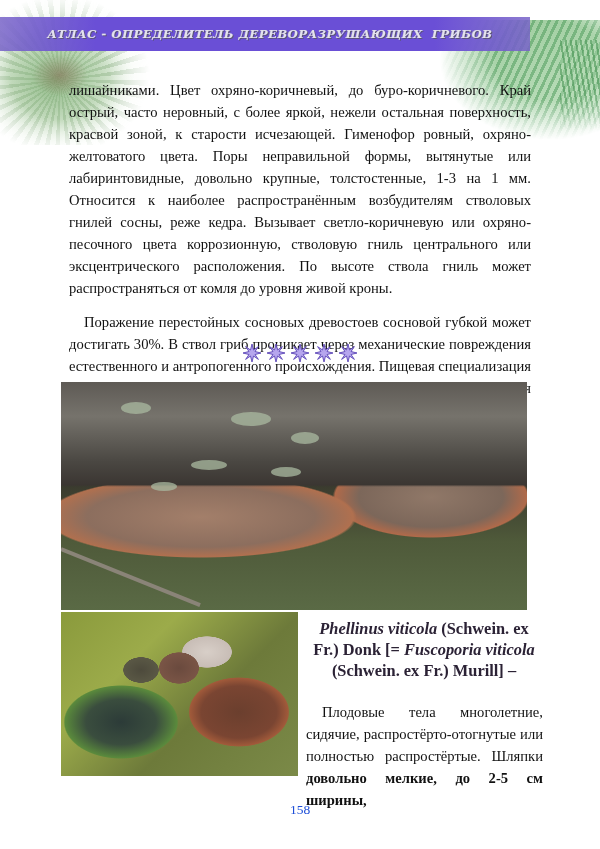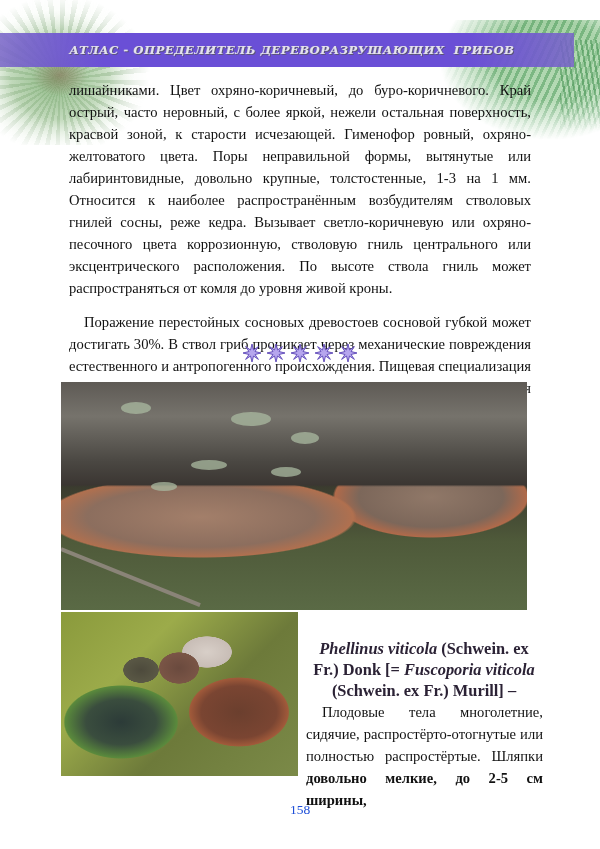--- a/index.html
+++ b/index.html
@@ -25,23 +25,23 @@
             mask-image: radial-gradient(ellipse 110px 80px at 110px 40px, #000 50%, transparent 100%);
   }
   .pine-right-2 {
     position: absolute; right: 0; top: 40px; width: 40px; height: 90px;
     background: repeating-linear-gradient(80deg, rgba(90,160,100,0.7) 0 2px, rgba(180,220,180,0.4) 2px 5px);
     -webkit-mask-image: linear-gradient(to bottom, #000 60%, transparent);
             mask-image: linear-gradient(to bottom, #000 60%, transparent);
   }
 
   .banner {
-    position: absolute; left: 0; top: 17px; width: 574px; height: 34px;
+    position: absolute; left: 0; top: 17px; width: 530px; height: 34px;
     background: linear-gradient(to right, rgba(120,100,200,0.85) 0%, #6a4fd6 18%, #6a4fd6 82%, rgba(120,100,200,0.85) 100%);
-    display: flex; align-items: center; justify-content: center; margin-top: 16px;
+    display: flex; align-items: center; justify-content: center;
   }
   .banner-title {
     font-family: "DejaVu Serif", serif; font-style: italic; font-weight: bold;
     font-size: 11.5px; letter-spacing: 0.6px; color: #e4e2ee;
     text-shadow: 1px 1px 0 #5b5575, -0.5px -0.5px 0 #9c96c0;
     white-space: pre; margin-left: 10px;
   }
 
   .content {
     position: absolute; left: 57px; top: 67px; width: 486px;
@@ -74,21 +74,21 @@
       radial-gradient(ellipse 58px 40px at 178px 100px, #6b3f2e 0%, #7a4532 65%, #a15a3a 85%, transparent 87%),
       radial-gradient(ellipse 28px 22px at 118px 56px, #6a4a3e 0%, #7a5546 70%, transparent 72%),
       radial-gradient(ellipse 35px 22px at 146px 40px, #d8cfc8 0%, #c8bdb6 70%, transparent 72%),
       radial-gradient(ellipse 25px 18px at 80px 58px, #4d4a3c 0%, #5a5845 70%, transparent 72%),
       linear-gradient(135deg, #8a9a3c, #9cab4a 30%, #6d7a3a 60%, #7b8a48);
   }
 
   .species {
     position: absolute; left: 305px; top: 618px; width: 238px;
     font-family: "Liberation Serif", serif; font-weight: bold; font-size: 16.4px;
-    line-height: 21px; text-align: center; color: #2b2235; margin-top: 20px;
+    line-height: 21px; text-align: center; color: #2b2235;
   }
   .species i { font-style: italic; }
 
   .desc {
     position: absolute; left: 306px; top: 701px; width: 237px;
     font-size: 14.6px; line-height: 22px; text-align: justify; text-align-last: justify;
   }
   .desc .first { text-indent: 16px; }
   .desc b { font-weight: bold; }
 

